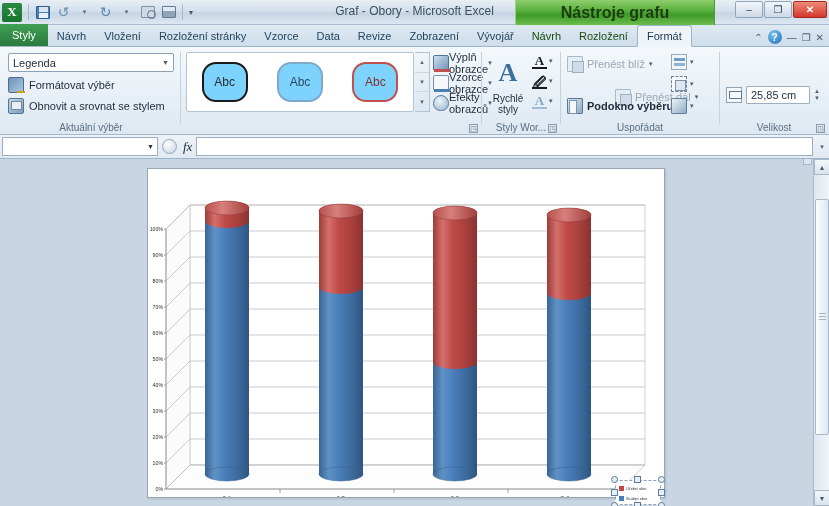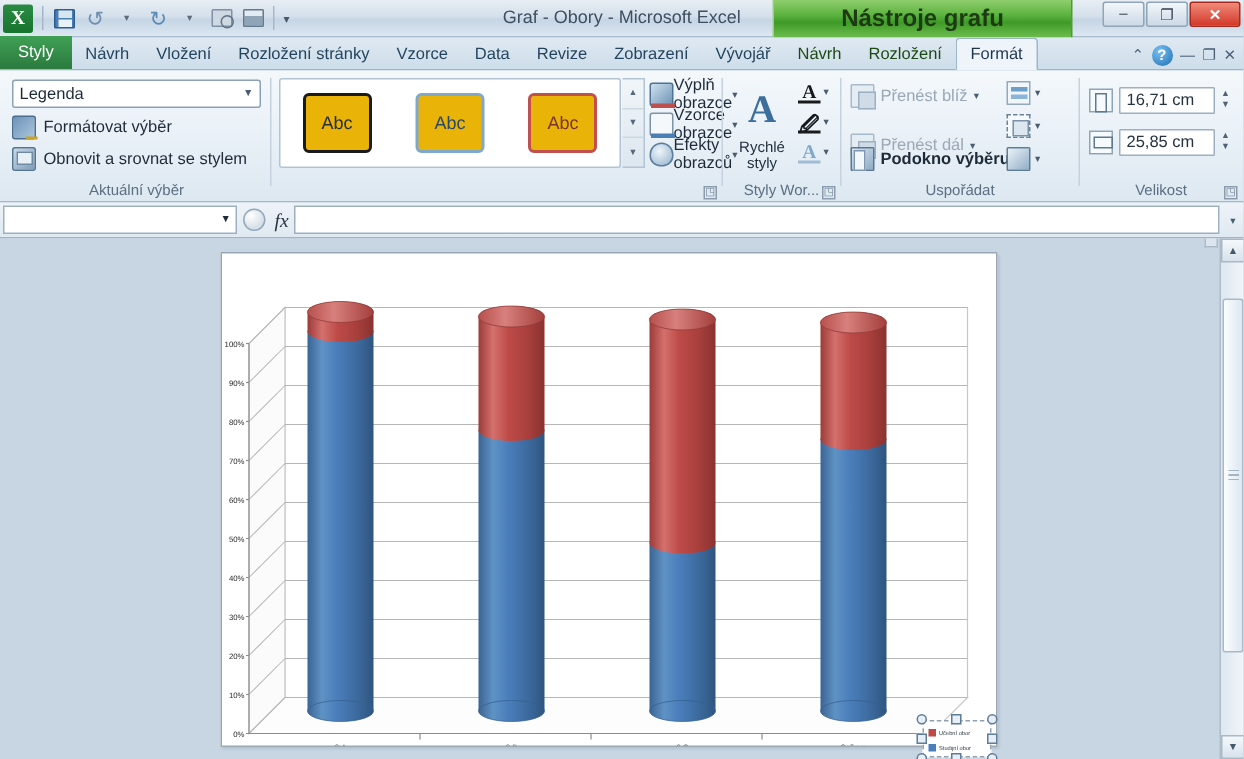--- a/index.html
+++ b/index.html
@@ -145,23 +145,23 @@
   .ic-reset::after{content:'';position:absolute;left:2px;top:2px;width:9px;height:7px;background:#e8f0f7;border:1px solid #6f8aa3;}
 
   
   #g-shape { left: 181px; width: 300px; }
   .shape-gallery {
     position: absolute; left: 5px; top: 5px; width: 228px; height: 60px;
     background: #fff; border: 1px solid #b2c3d3; border-radius: 2px;
     display: flex; align-items: center; justify-content: space-around;
   }
   .abc {
-    width: 46px; height: 40px; border-radius: 4px;
+    width: 46px; height: 40px; border-radius: 14px;
     display: flex; align-items: center; justify-content: center;
-    font-size: 12px; color: #262f38; background: #eab308;
+    font-size: 12px; color: #262f38; background: #7dd3fc;
   }
   .abc.b1 { border: 2px solid #1a1a1a; }
   .abc.b2 { border: 2px solid #7fa8cd; color:#2c4a66; }
   .abc.b3 { border: 2px solid #c0504d; color:#7b3330; }
   .gal-scroll {
     position: absolute; left: 234px; top: 5px; width: 15px; height: 60px;
     display: flex; flex-direction: column; border: 1px solid #b2c3d3; border-left: none;
     background: linear-gradient(to bottom,#f0f5f9,#dde7ef);
   }
   .gal-scroll div {
@@ -464,21 +464,21 @@
     <div class="dlg-launcher">◳</div>
   </div>
   <div class="group-sep" style="left:560px;"></div>
 
   <div class="group" id="g-arr">
     <div class="arr-cmd dim" style="top:7px;">
       <span class="ic16 ic-bring"></span>
       <span>Přenést blíž</span>
       <span class="caret">▾</span>
     </div>
-    <div class="arr-cmd dim" style="top:40px;">
+    <div class="arr-cmd dim" style="top:40px;margin-left:48px;">
       <span class="ic16 ic-bring"></span>
       <span>Přenést dál</span>
       <span class="caret">▾</span>
     </div>
     <div class="arr-cmd on" style="top:49px;">
       <span class="ic16 ic-pane"></span>
       <span>Podokno výběru</span>
     </div>
     <div class="arr-right">
       <div class="arr-ic">
@@ -492,28 +492,20 @@
       <div class="arr-ic">
         <span class="ic16 ic-rot"></span>
         <span class="caret">▾</span>
       </div>
     </div>
     <div class="group-label">Uspořádat</div>
   </div>
   <div class="group-sep" style="left:719px;"></div>
 
   <div class="group" id="g-size">
-    <div class="size-row" style="top:11px;">
-      <span class="ic-h"></span>
-      <span class="spin">16,71 cm</span>
-      <span class="spin-btns">
-          <span>▲</span>
-          <span>▼</span>
-        </span>
-    </div>
     <div class="size-row" style="top:39px;">
       <span class="ic-w"></span>
       <span class="spin">25,85 cm</span>
       <span class="spin-btns">
           <span>▲</span>
           <span>▼</span>
         </span>
     </div>
     <div class="group-label">Velikost</div>
     <div class="dlg-launcher">◳</div>

